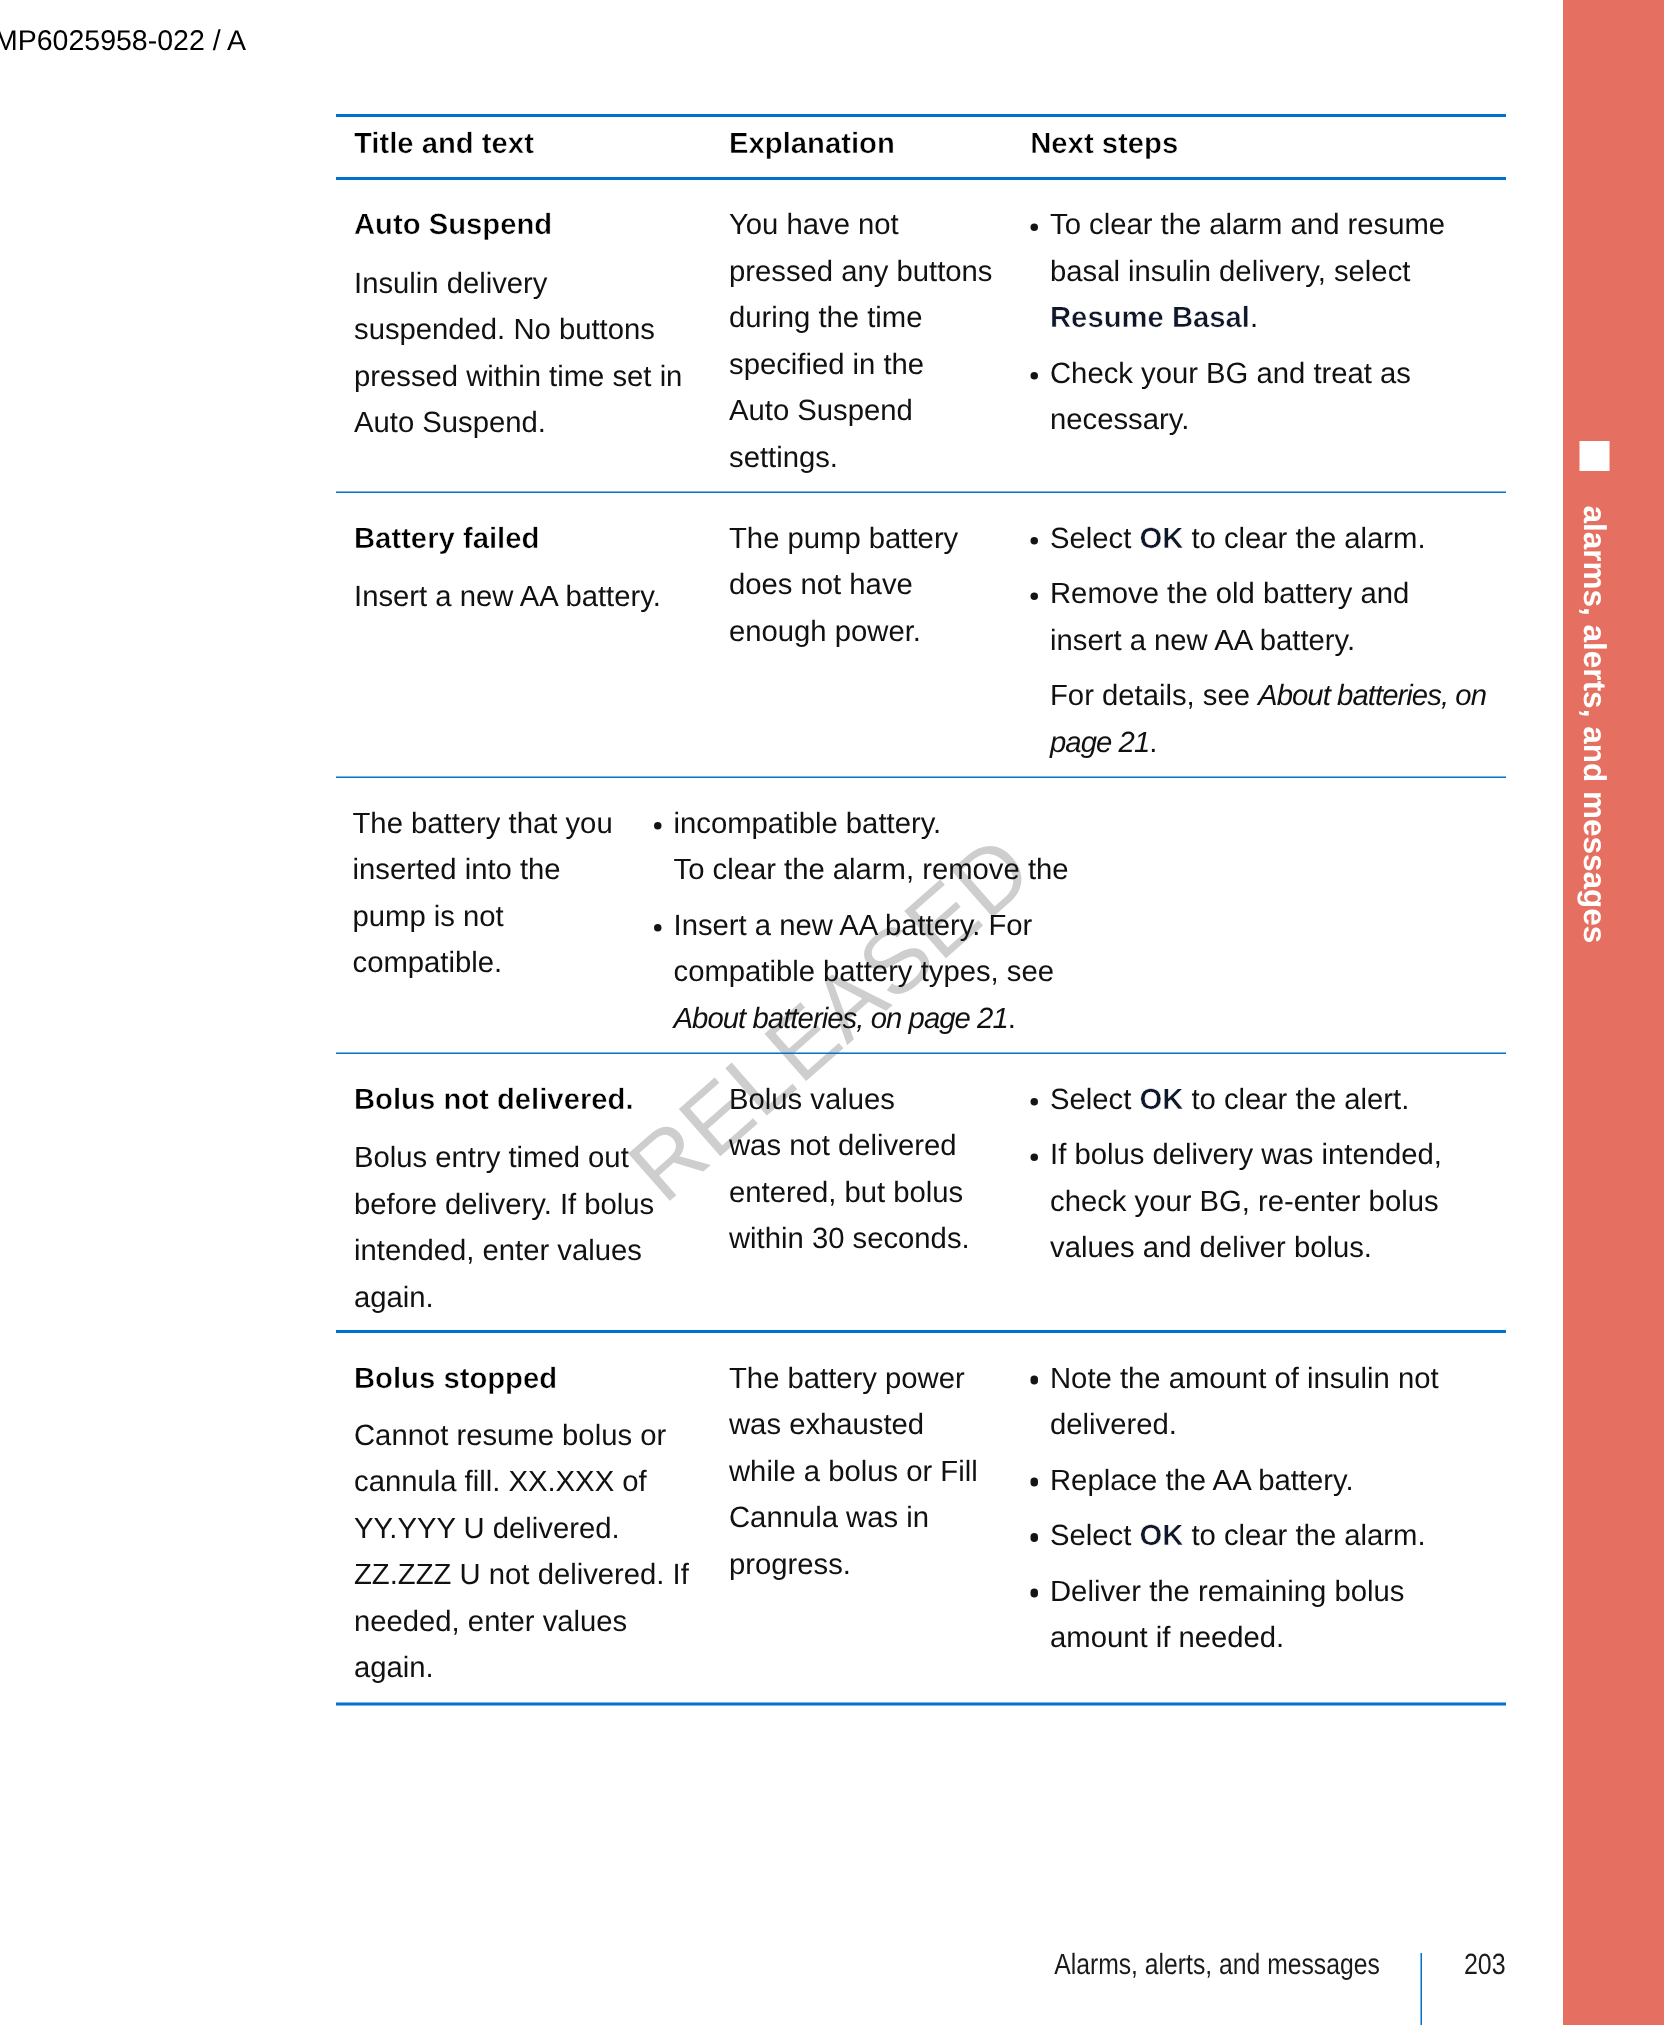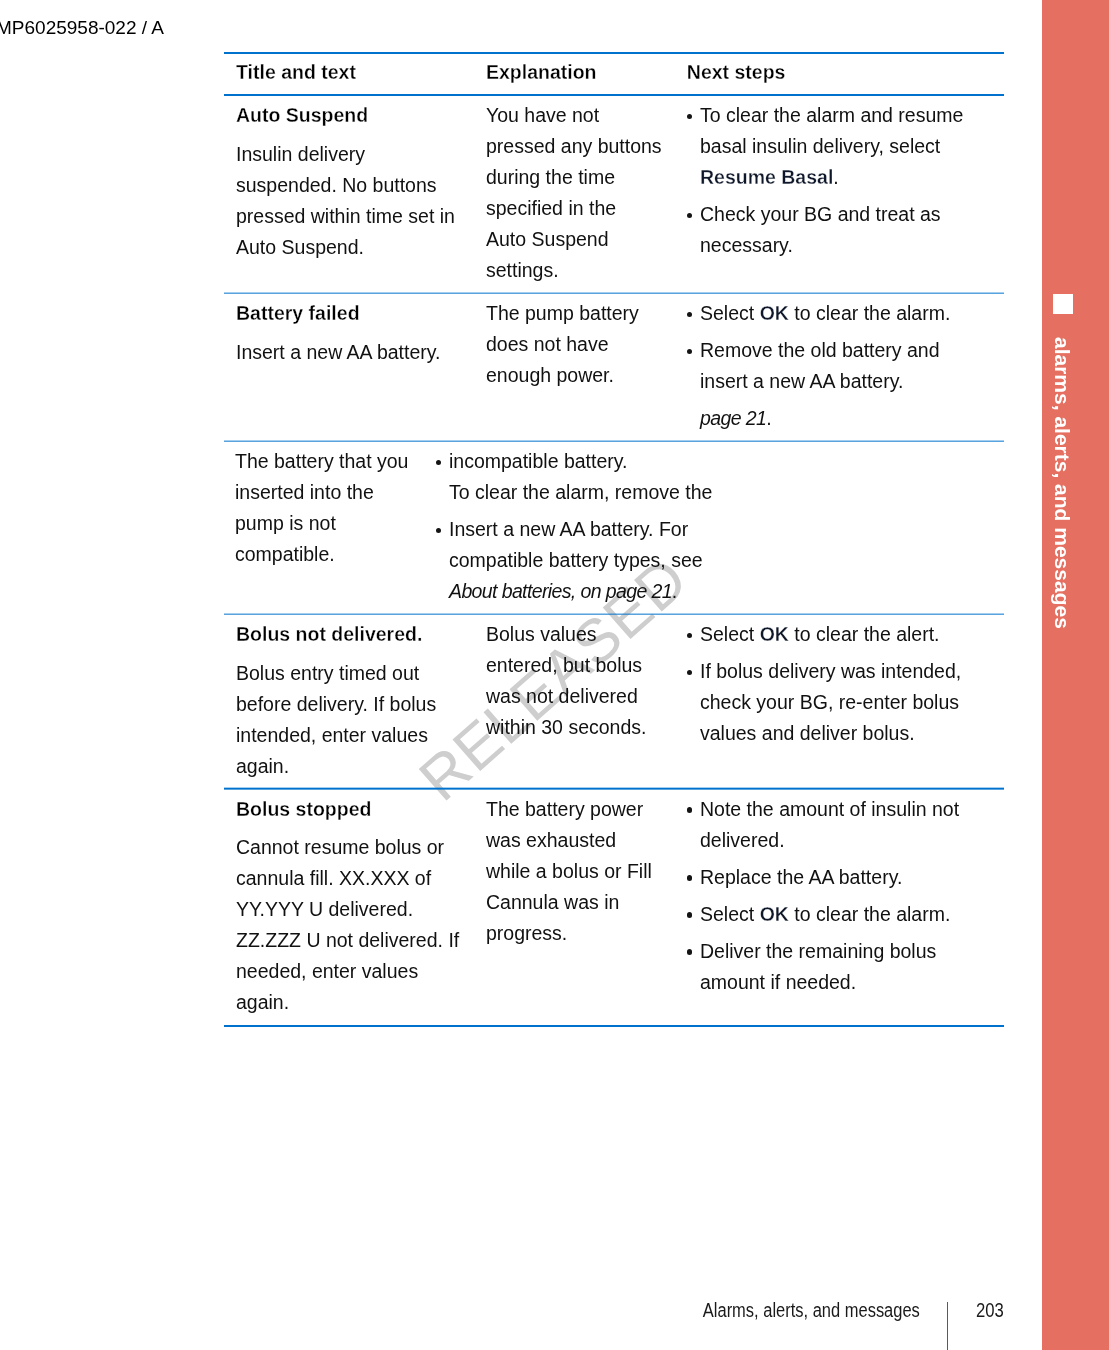--- a/index.html
+++ b/index.html
@@ -22,34 +22,34 @@
 
   
   #tab{position:absolute;left:1042px;top:0;width:67px;height:1350px;}
   #tabsquare{position:absolute;left:11px;top:294px;width:20px;height:20px;background:#fff;}
   #tablabel{position:absolute;left:30.7px;top:337px;
             color:#fff;font-weight:bold;font-size:21px;line-height:21px;
             transform-origin:0 0;transform:rotate(90deg);
             white-space:nowrap;}
 
   
-  #tbl{position:absolute;left:224px;top:52px;width:780px;z-index:2;}
+  #tbl{position:absolute;left:224px;top:76px;width:780px;z-index:2;}
   .rule{background:#0072CE;height:2px;}
   .rule-thin{background:#0072CE;height:1.7px;transform:translateY(-0.35px);}
   .row{display:flex;align-items:flex-start;}
   .c1{width:251px;box-sizing:border-box;padding-left:12px;}
   .c2{width:213px;box-sizing:border-box;padding-left:11px;}
   .c3{width:316px;box-sizing:border-box;padding-left:12px;}
 
   .hdr{font-weight:bold;font-size:19.5px;line-height:31px;color:#000;
        padding-top:3.4px;padding-bottom:6.0px;
        -webkit-text-stroke:0.32px #fff;}
   .c3.hdr{padding-left:0;text-indent:-1.2px;}
 
-  .cellpad{padding-top:3.7px;padding-bottom:6.6px;}
+  .cellpad{padding-top:3.7px;padding-bottom:6.6px;margin-top:11px;}
   .title{font-weight:bold;font-size:19.5px;line-height:31px;color:#000;margin:0;
          -webkit-text-stroke:0.32px #fff;}
   .ln{font-size:19.5px;line-height:31px;color:#111;white-space:nowrap;}
   .gap{height:7.6px;}
   .ln i{font-style:italic;letter-spacing:-0.62px;}
   .ln b{font-weight:bold;color:#0f172a;-webkit-text-stroke:0.32px #fff;}
 
   ul.steps{margin:0;padding:0;list-style:none;}
   ul.steps li{position:relative;padding-left:0;margin:0;}
   ul.steps li .bullet{position:absolute;left:-12.8px;top:13.9px;
@@ -133,20 +133,21 @@
               <li>
                 <span class="bullet"></span>
                 <div class="ln">Select <b>OK</b> to clear the alarm.</div>
               </li>
               <div class="stepgap"></div>
               <li>
                 <span class="bullet"></span>
                 <div class="ln">Remove the old battery and</div>
                 <div class="ln">insert a new AA battery.</div>
                 <div class="stepgap"></div>
+                <div class="ln">For details, see <i>About batteries, on</i></div>
                 <div class="ln"><i>page 21</i>.</div>
               </li>
             </ul>
           </div>
         </div>
         <div class="rule-thin" style="background: rgb(0, 114, 206);"></div>
         <div class="row">
           <div class="c2 cellpad">
             <div class="ln">The battery that you</div>
             <div class="ln">inserted into the</div>
@@ -175,22 +176,22 @@
           <div class="c1 cellpad">
             <div class="title">Bolus not delivered.</div>
             <div class="gap"></div>
             <div class="ln">Bolus entry timed out</div>
             <div class="ln">before delivery. If bolus</div>
             <div class="ln">intended, enter values</div>
             <div class="ln">again.</div>
           </div>
           <div class="c2 cellpad">
             <div class="ln">Bolus values</div>
+            <div class="ln">was not delivered</div>
             <div class="ln">entered, but bolus</div>
-            <div class="ln">was not delivered</div>
             <div class="ln">within 30 seconds.</div>
           </div>
           <div class="c3 cellpad">
             <ul class="steps">
               <li>
                 <span class="bullet"></span>
                 <div class="ln">Select <b>OK</b> to clear the alert.</div>
               </li>
               <div class="stepgap"></div>
               <li>

